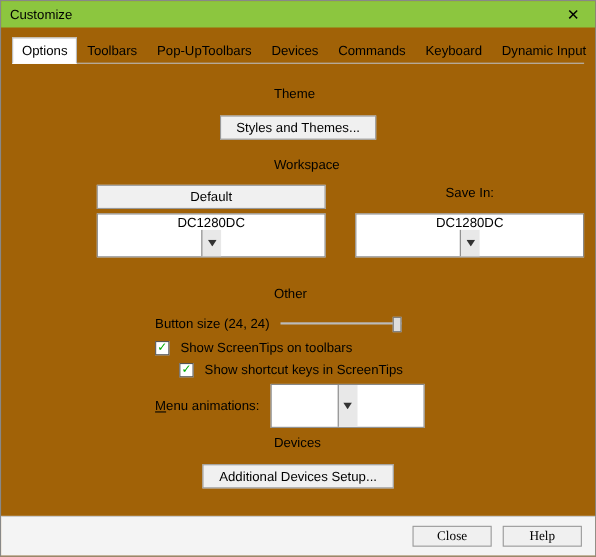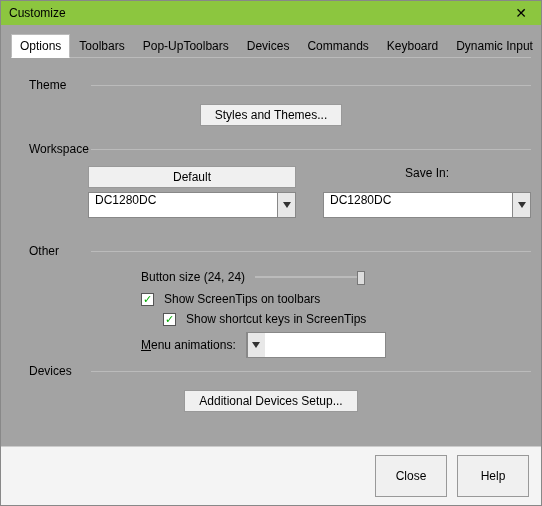--- a/index.html
+++ b/index.html
@@ -1,44 +1,44 @@
 <!DOCTYPE html>
 <html><head>
 <meta charset="utf-8">
 <style>
   * { box-sizing: border-box; font-family: "Segoe UI", Tahoma, sans-serif; font-size: 12px; }
   body { margin: 0; padding: 0; background: #fff; }
-  .window { width: 542px; height: 506px; border: 1px solid #888; background: #a3a3a3; position: relative; }
+  .window { width: 542px; height: 506px; border: 1px solid #888; background: #a16207; position: relative; }
   .titlebar { height: 24px; background: #8cc63f; color: #000; display: flex; align-items: center; padding: 0 8px; }
   .titlebar .title { flex: 1; }
   .titlebar .close { width: 24px; text-align: center; cursor: default; font-size: 14px; }
   .content { padding: 8px 10px 0 10px; }
   .tabs { display: flex; border-bottom: 1px solid #bbb; margin-bottom: 20px; }
   .tab { padding: 4px 8px; border: 1px solid transparent; border-bottom: none; cursor: default; position: relative; top: 1px; white-space: nowrap; }
   .tab.active { border-color: #bbb; background: #fff; border-bottom: 1px solid #fff; }
-  .section { display: flex; align-items: center; margin: 6px 0 10px 0; }
+  .section { display: flex; align-items: center; margin: 6px 0 10px 0; flex-direction: column; }
   .section-label { width: 80px; padding-left: 18px; color: #000; }
   .section-line { flex: 1; border-top: 1px solid #bbb; }
   .center { text-align: center; }
   .btn { display: inline-block; border: 1px solid #999; background: #f0f0f0; padding: 3px 14px; cursor: default; min-width: 70px; text-align: center; }
   .row { display: flex; gap: 8px; margin: 4px 0 4px 58px; }
   .cell { flex: 1; text-align: center; padding-left: 19px; }
-  .select { display: flex; border: 1px solid #888; height: 26px; align-items: flex-start; background: #fff; }
+  .select { display: flex; border: 1px solid #888; height: 40px; align-items: center; background: #fff; flex-direction: column; }
   .select-text { flex: 1; padding: 0 6px; text-align: left; }
   .select-arrow { width: 18px; height: 100%; border-left: 1px solid #888; background: #e8e8e8; display: flex; align-items: center; justify-content: center; }
   .select-arrow svg { width: 8px; height: 6px; }
   .other-block { padding-left: 130px; }
   .other-row { display: flex; align-items: center; margin: 6px 0; gap: 10px; }
   .check { width: 13px; height: 13px; border: 1px solid #555; display: inline-flex; align-items: center; justify-content: center; background: #fff; color: #0a0; font-size: 11px; line-height: 1; }
   .slider { position: relative; width: 110px; height: 18px; }
   .slider-track { position: absolute; top: 8px; left: 0; right: 0; height: 2px; background: #bbb; }
   .slider-thumb { position: absolute; top: 3px; right: 0; width: 8px; height: 14px; background: #ddd; border: 1px solid #777; }
   .underline-key { text-decoration: underline; }
   .footer { position: absolute; bottom: 0; left: 0; right: 0; border-top: 1px solid #ccc; padding: 8px 12px; display: flex; justify-content: flex-end; gap: 10px; background: #f4f4f4; }
-  .footer .btn { min-width: 72px; padding: 13px 12px; }
+  .footer .btn { min-width: 72px; padding: 1px 12px; font-family: Liberation Serif, serif; }
   .mid-pad { padding: 2px 0 10px 0; }
 </style>
 </head>
 <body>
 
 <div class="window">
 
   <div class="titlebar">
     <span class="title">Customize</span>
     <span class="close">✕</span>

